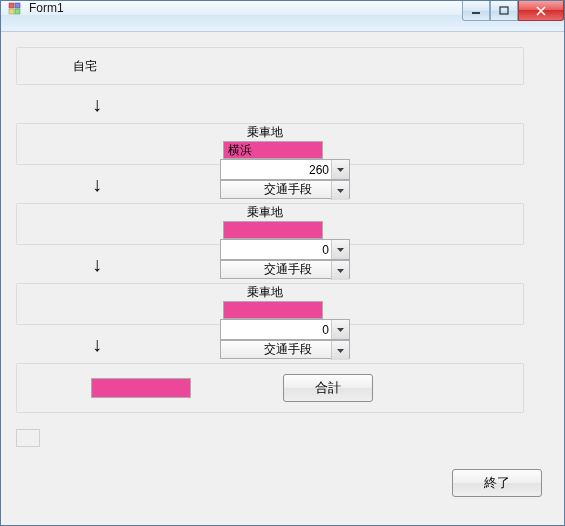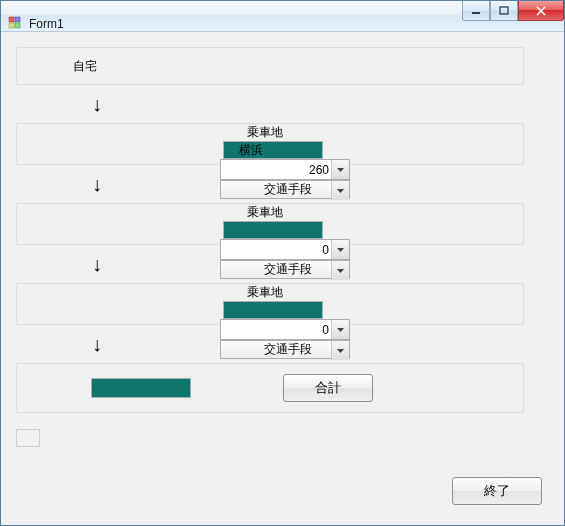--- a/index.html
+++ b/index.html
@@ -20,21 +20,21 @@
     box-sizing: border-box;
     position: relative;
     display: flex;
     flex-direction: column;
   }
   .titlebar {
     height: 30px;
     background: linear-gradient(to bottom, #f7fbff 0%, #e4eff8 45%, #d6e7f5 46%, #e8f2fb 100%);
     border-bottom: 1px solid #b8cde0;
     display: flex;
-    align-items: flex-end;
+    align-items: flex-start;
     padding: 0 0 0 6px;
     position: relative;
   }
   .app-icon {
     width: 16px;
     height: 16px;
     margin-right: 6px;
     display: flex;
     align-items: center;
     justify-content: center;
@@ -97,25 +97,25 @@
   }
   .label {
     font-size: 12px;
     color: #000;
   }
   .row .label { width: 52px; }
   input.text {
     height: 20px;
     width: 100px;
     border: 1px solid #abadb3;
-    padding: 1px 15px;
+    padding: 1px 4px;
     font-family: inherit;
     font-size: 12px;
     box-sizing: border-box;
-    background: #0f766e;
+    background: #ec4899;
   }
   .num-combo {
     position: relative;
     width: 130px;
     height: 21px;
     margin-left: 24px;
   }
   .num-combo input {
     width: 100%;
     height: 21px;
@@ -173,21 +173,21 @@
     border-radius: 3px;
     background: linear-gradient(to bottom, #fdfdfd 0%, #f0f0f0 48%, #e4e4e4 52%, #efefef 100%);
     font-family: inherit;
     font-size: 13px;
     cursor: pointer;
   }
   .total button.std { margin-left: 92px; }
   .exit-wrap {
     position: absolute;
     right: 22px;
-    bottom: 20px;
+    bottom: 28px;
   }
   .sunken-strip {
     position: absolute;
     left: 15px;
     bottom: 78px;
     width: 24px;
     height: 18px;
     border: 1px solid #d0d0d0;
     background: #f0f0f0;
     box-sizing: border-box;

